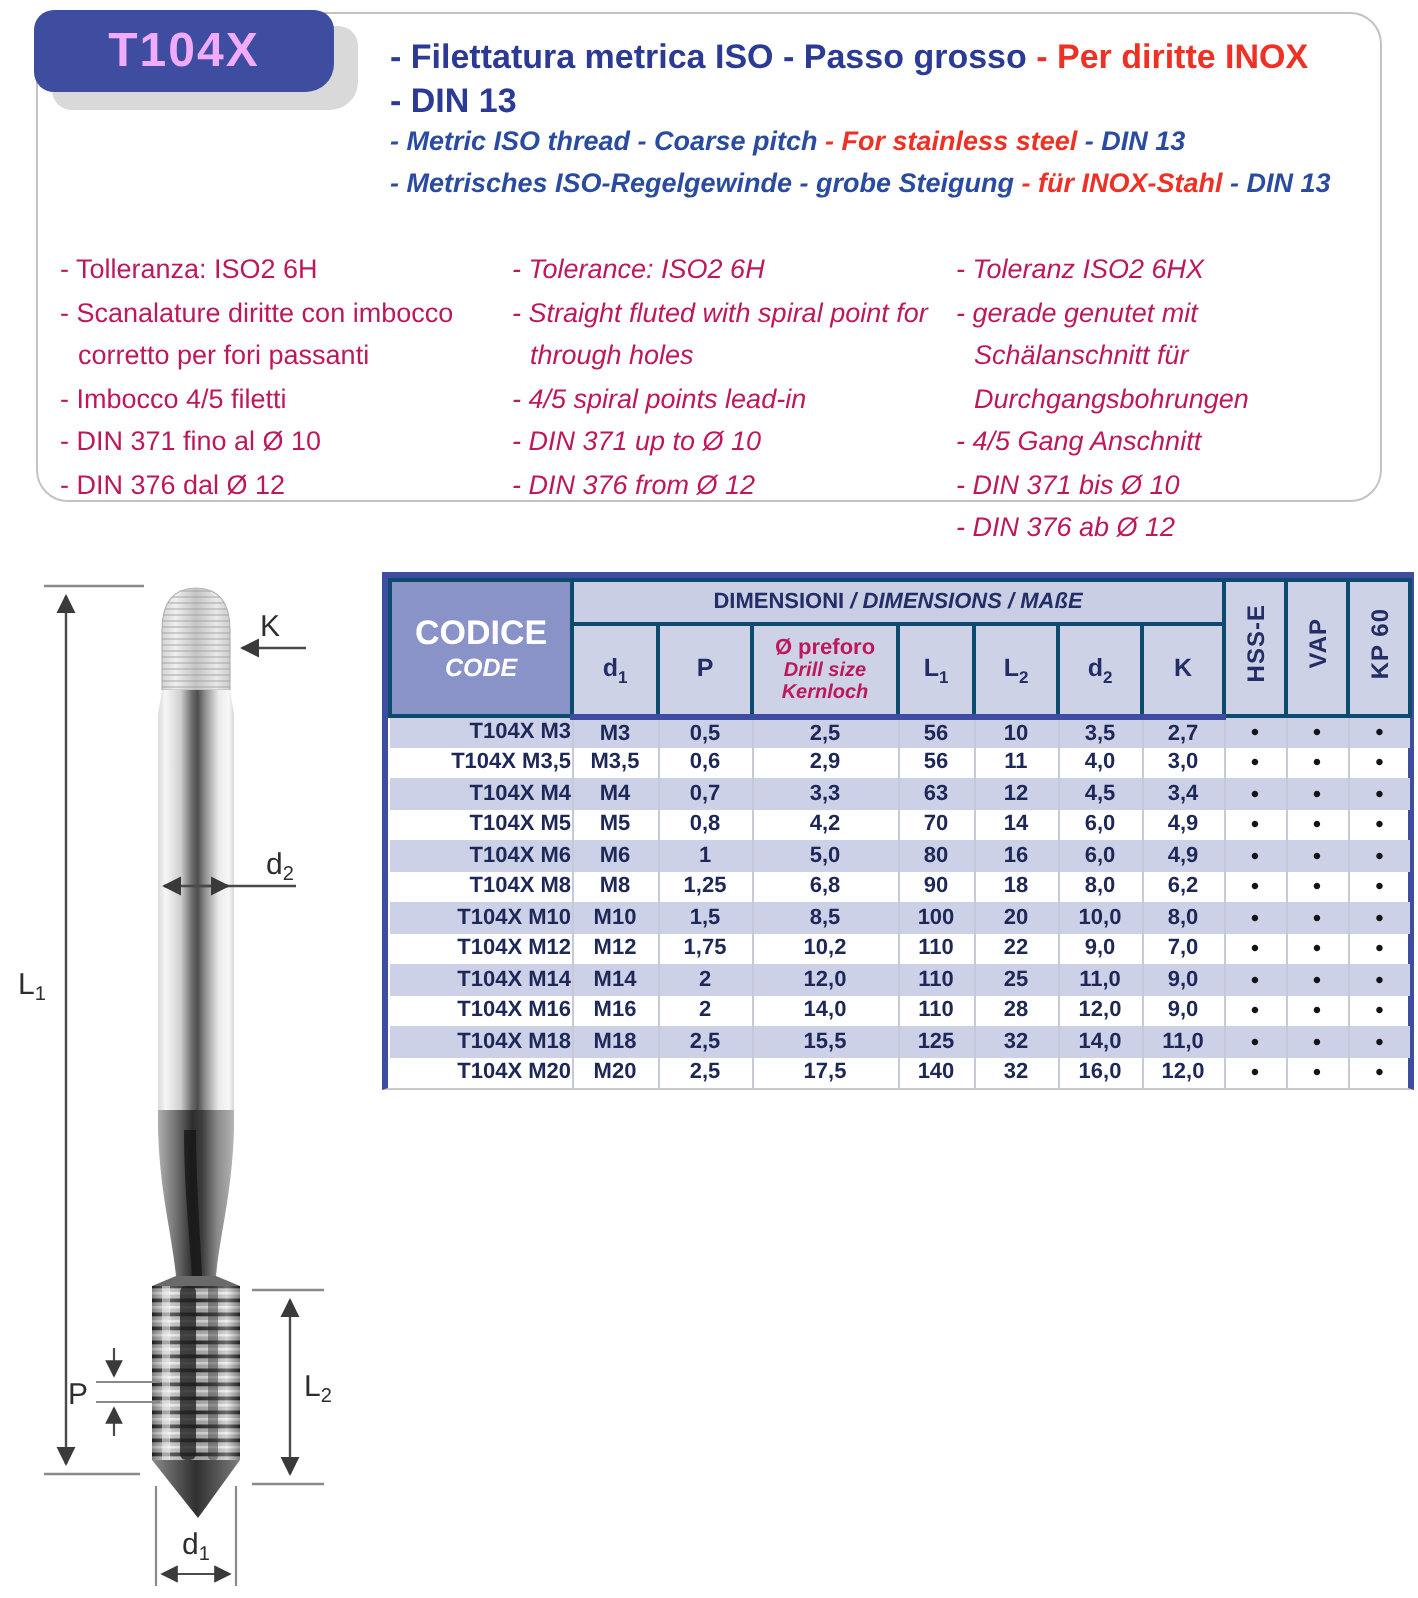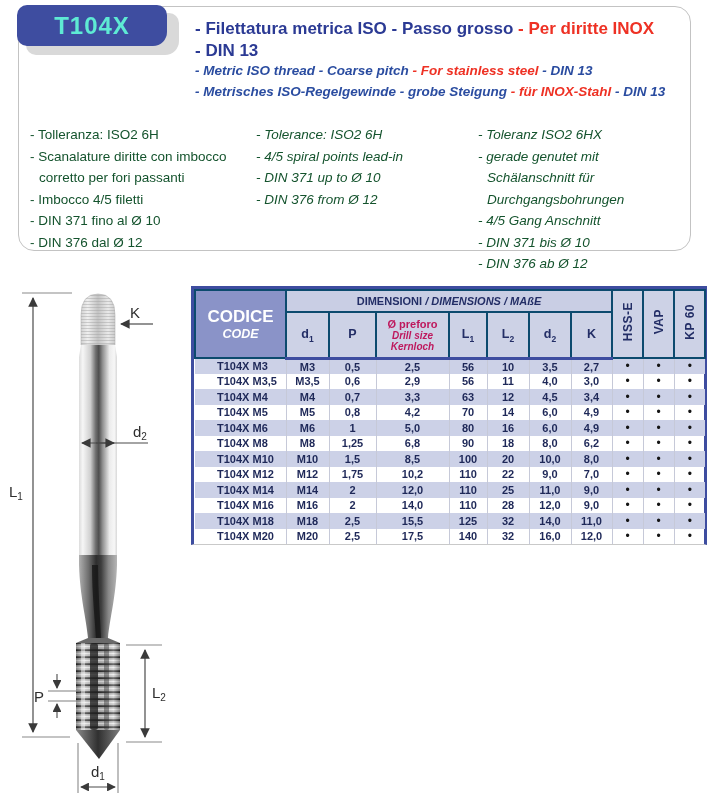--- a/index.html
+++ b/index.html
@@ -23,31 +23,31 @@
     position: absolute; left: 7px; top: 6px;
     width: 153px; height: 42px;
     background: #d9d9d9;
     border-radius: 10px 10px 14px 10px;
   }
   .code-badge {
     position: absolute; left: -2px; top: -2px;
     width: 150px; height: 41px;
     background: #3E4DA0;
     border-radius: 10px 10px 14px 10px;
-    color: #5eead4;
+    color: #f0abfc;
     display: flex; align-items: center; justify-content: center;
     font-size: 24px; font-weight: bold; letter-spacing: 1px;
   }
   .titles { position: absolute; left: 176px; top: 11px; width: 488px; }
   .title-main { font-size: 17px; font-weight: bold; color: #2B3A94; line-height: 21.5px; }
   .title-sub  { font-size: 13.5px; font-weight: 600; font-style: italic; color: #2A4CA0; line-height: 20.5px; }
   .red { color: #EE3124; }
 
   .features { position: absolute; left: 11px; top: 117px; display: flex; }
-  .feat { list-style: none; font-size: 13.5px; color: #14532d; line-height: 21.5px; }
+  .feat { list-style: none; font-size: 13.5px; color: #be185d; line-height: 21.5px; }
   .feat li { padding-left: 9px; text-indent: -9px; }
   .feat-it { width: 226px; }
   .feat-en { width: 222px; font-style: italic; }
   .feat-de { width: 212px; font-style: italic; }
 
   
   .drawing { position: absolute; left: 0; top: 285px; }
 
   
   .table-wrap {
@@ -81,21 +81,21 @@
     writing-mode: vertical-rl; transform: rotate(180deg);
     font-size: 12px; font-weight: bold; letter-spacing: 0.5px;
     display: inline-block; line-height: 1;
   }
   tbody td {
     font-size: 11px; font-weight: bold; color: #1E2858;
     text-align: center; height: 15.5px; padding: 0;
     border-left: 1px solid #c6c9d8;
     white-space: nowrap; overflow: hidden;
   }
-  tbody td:first-child { text-align: left; padding-left: 22px; border-left: none; }
+  tbody td:first-child { text-align: right; padding-left: 22px; border-left: none; }
   tbody tr:nth-child(odd) { background: #CCD1E7; }
   tbody td.dot-cell { font-weight: normal; font-size: 12px; color: #141414; }
 </style>
 </head>
 <body>
 
 <section class="intro-panel">
   <div class="badge-shadow"></div>
   <div class="code-badge">
     <span>T104X</span>
@@ -111,20 +111,21 @@
   <div class="features">
     <ul class="feat feat-it">
       <li>- Tolleranza: ISO2 6H</li>
       <li>- Scanalature diritte con imbocco corretto per fori passanti</li>
       <li>- Imbocco 4/5 filetti</li>
       <li>- DIN 371 fino al Ø 10</li>
       <li>- DIN 376 dal Ø 12</li>
     </ul>
     <ul class="feat feat-en">
       <li>- Tolerance: ISO2 6H</li>
+      <li>- Straight fluted with spiral point for through holes</li>
       <li>- 4/5 spiral points lead-in</li>
       <li>- DIN 371 up to Ø 10</li>
       <li>- DIN 376 from Ø 12</li>
     </ul>
     <ul class="feat feat-de">
       <li>- Toleranz ISO2 6HX</li>
       <li>- gerade genutet mit Schälanschnitt für Durchgangsbohrungen</li>
       <li>- 4/5 Gang Anschnitt</li>
       <li>- DIN 371 bis Ø 10</li>
       <li>- DIN 376 ab Ø 12</li>

